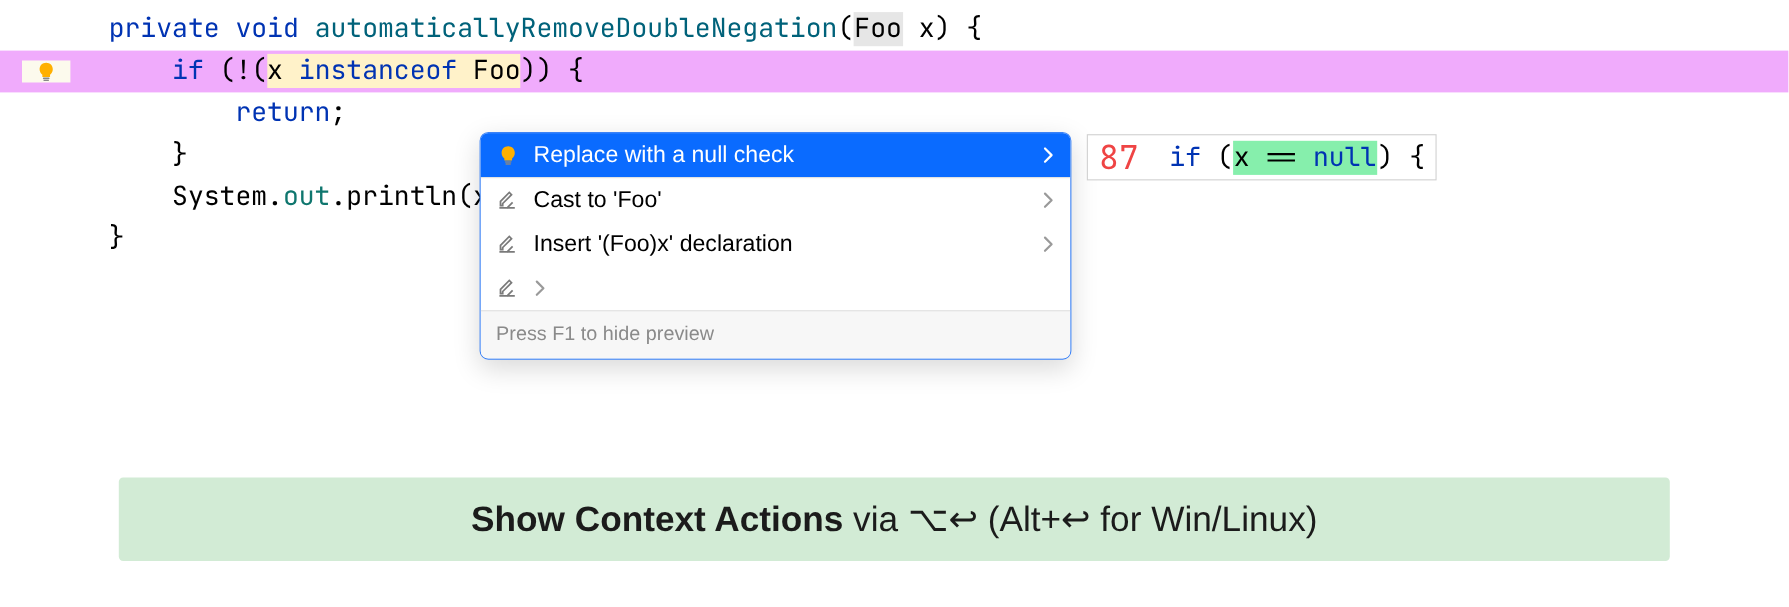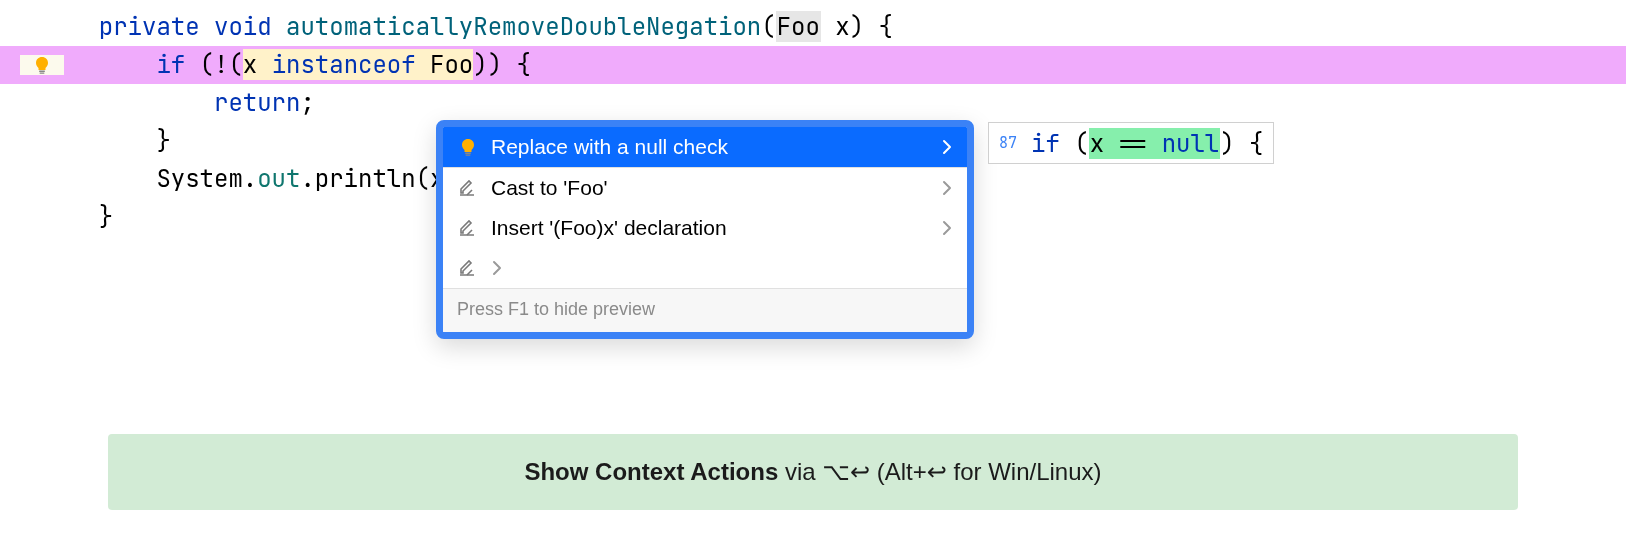--- a/index.html
+++ b/index.html
@@ -56,21 +56,21 @@
   }
   .bulb svg { display: block; }
 
   
   .popup {
     position: absolute;
     top: 120px;
     left: 436px;
     width: 538px;
     background: #ffffff;
-    border: 7px solid #3b82f6;
+    border: 1px solid #3b82f6;
     border-radius: 8px;
     box-shadow: 0 8px 24px rgba(0,0,0,0.15);
     overflow: hidden;
     font-family: -apple-system, "SF Pro Text", "Segoe UI", Arial, sans-serif;
   }
   .popup-item {
     display: flex;
     align-items: center;
     height: 40px;
     padding: 0 14px;
@@ -114,43 +114,43 @@
     background: #ffffff;
     border: 1px solid #d0d0d0;
     display: flex;
     align-items: center;
     padding: 0 10px;
     font-size: 24px;
     white-space: pre;
     font-family: "SF Mono", "JetBrains Mono", Menlo, Consolas, monospace;
   }
   .preview .ln {
-    color: #3b82f6;
-    margin-right: 14px;
-    font-size: 15px;
+    color: #ef4444;
+    margin-right: 28px;
+    font-size: 30px;
   }
   .preview .blue-hl {
     background: #86efac;
     padding: 0 1px;
   }
 
   
   .banner {
     position: absolute;
     left: 108px;
     right: 108px;
     top: 434px;
     height: 76px;
     background: #d2ebd5;
     border-radius: 4px;
     display: flex;
     align-items: center;
     justify-content: center;
     font-family: -apple-system, "SF Pro Text", "Segoe UI", Arial, sans-serif;
-    font-size: 24px;
+    font-size: 32px;
     color: #1b1b1b;
     gap: 8px;
   }
   .banner .bold { font-weight: 700; }
   .key-glyph { font-family: -apple-system, "Segoe UI Symbol", Arial, sans-serif; }
 
   .pencil-icon svg { display:block; }
 </style>
 </head>
 <body>

